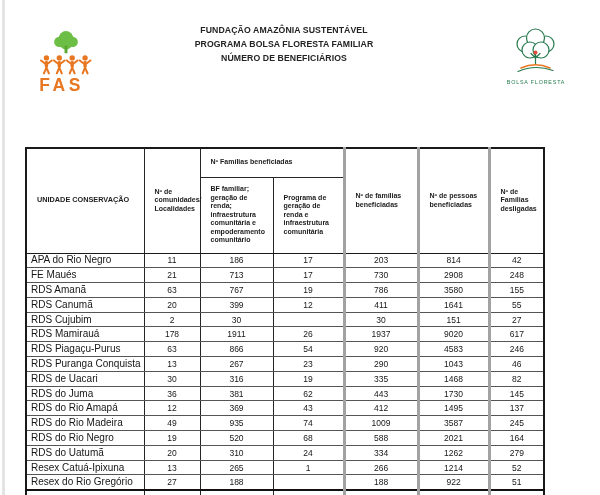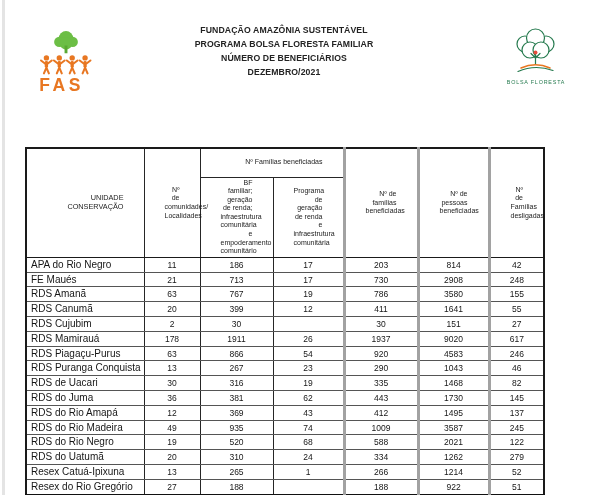--- a/index.html
+++ b/index.html
@@ -20,22 +20,22 @@
   .bf-logo{position:absolute;left:497px;top:28px;width:78px;height:66px;}
 
   
   table.report{
     position:absolute;left:25px;top:147px;width:518px;
     border-collapse:collapse;table-layout:fixed;
     border:2px solid #1a1a1a;
   }
   table.report th{
     border:1px solid #262626;
-    font-size:7px;font-weight:normal;text-align:right;vertical-align:middle;
-    padding:1px 20px;line-height:8.6px;color:#1c1c1c;
+    font-size:7px;font-weight:bold;text-align:left;vertical-align:middle;
+    padding:1px 10px;line-height:8.6px;color:#1c1c1c;
   }
   table.report thead tr.group-row{height:29px;}
   table.report thead tr.sub-row{height:76px;}
   table.report th.unit-h{font-size:7.3px;}
   table.report tbody td{
     border:1px solid #262626;
     border-top:1px solid #555;border-bottom:1px solid #555;
     font-size:8.5px;text-align:center;vertical-align:middle;
     padding:0 3px;height:13.8px;line-height:12px;color:#161616;
     overflow:hidden;white-space:nowrap;
@@ -90,21 +90,20 @@
         <path d="M46.1,44 L48.5,38.5 L50.9,44" stroke-width="2" fill="none"></path>
       </g>
     </g>
     <text x="4" y="61" font-size="17" font-weight="bold" fill="#E87722" letter-spacing="3.5" font-family="Liberation Sans, sans-serif">FAS</text>
   </svg>
 
   <div class="title-block">
     <div>FUNDAÇÃO AMAZÔNIA SUSTENTÁVEL</div>
     <div>PROGRAMA BOLSA FLORESTA FAMILIAR</div>
     <div>NÚMERO DE BENEFICIÁRIOS</div>
-    <div>DEZEMBRO/2021</div>
   </div>
 
   <svg class="bf-logo" viewBox="0 0 78 66" xmlns="http://www.w3.org/2000/svg">
     <g stroke="#257A4E" stroke-width="1.2" fill="#ffffff">
       <circle cx="28" cy="16" r="8"></circle>
       <circle cx="49" cy="16" r="8"></circle>
       <circle cx="38.5" cy="10" r="9"></circle>
       <circle cx="33" cy="22" r="8"></circle>
       <circle cx="44" cy="22" r="8"></circle>
     </g>
@@ -252,21 +251,21 @@
         <td class="thickL">3587</td>
         <td class="thickL">245</td>
       </tr>
       <tr>
         <td class="unit">RDS do Rio Negro</td>
         <td>19</td>
         <td>520</td>
         <td>68</td>
         <td class="thickL">588</td>
         <td class="thickL">2021</td>
-        <td class="thickL">122</td>
+        <td class="thickL">164</td>
       </tr>
       <tr>
         <td class="unit">RDS do Uatumã</td>
         <td>20</td>
         <td>310</td>
         <td>24</td>
         <td class="thickL">334</td>
         <td class="thickL">1262</td>
         <td class="thickL">279</td>
       </tr>

